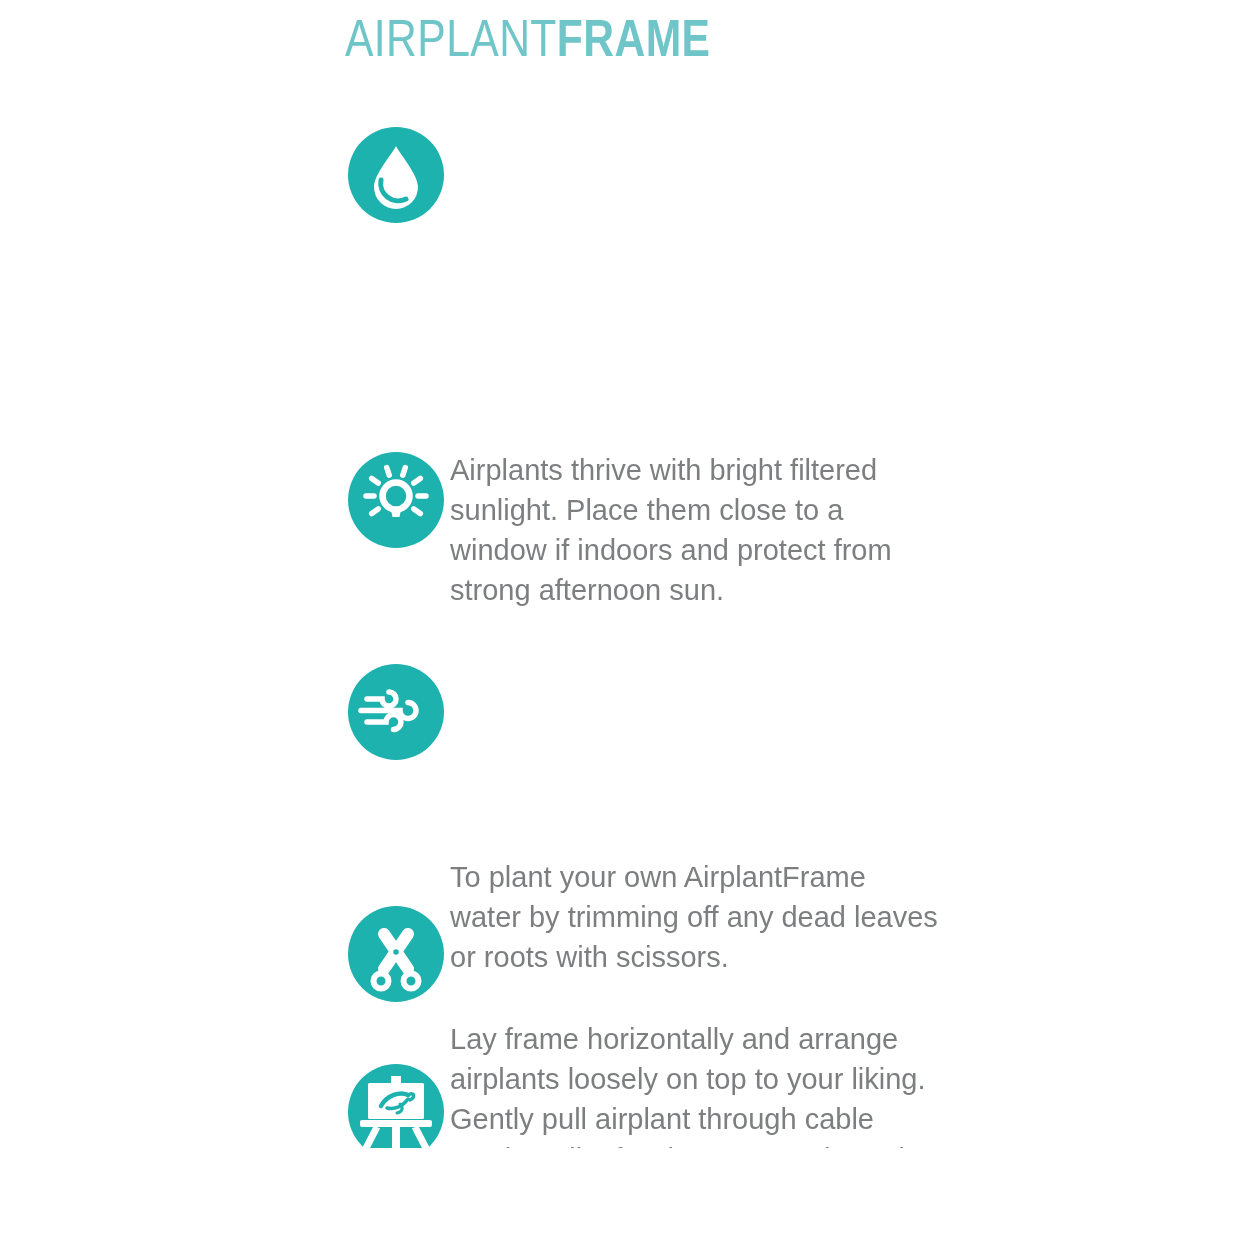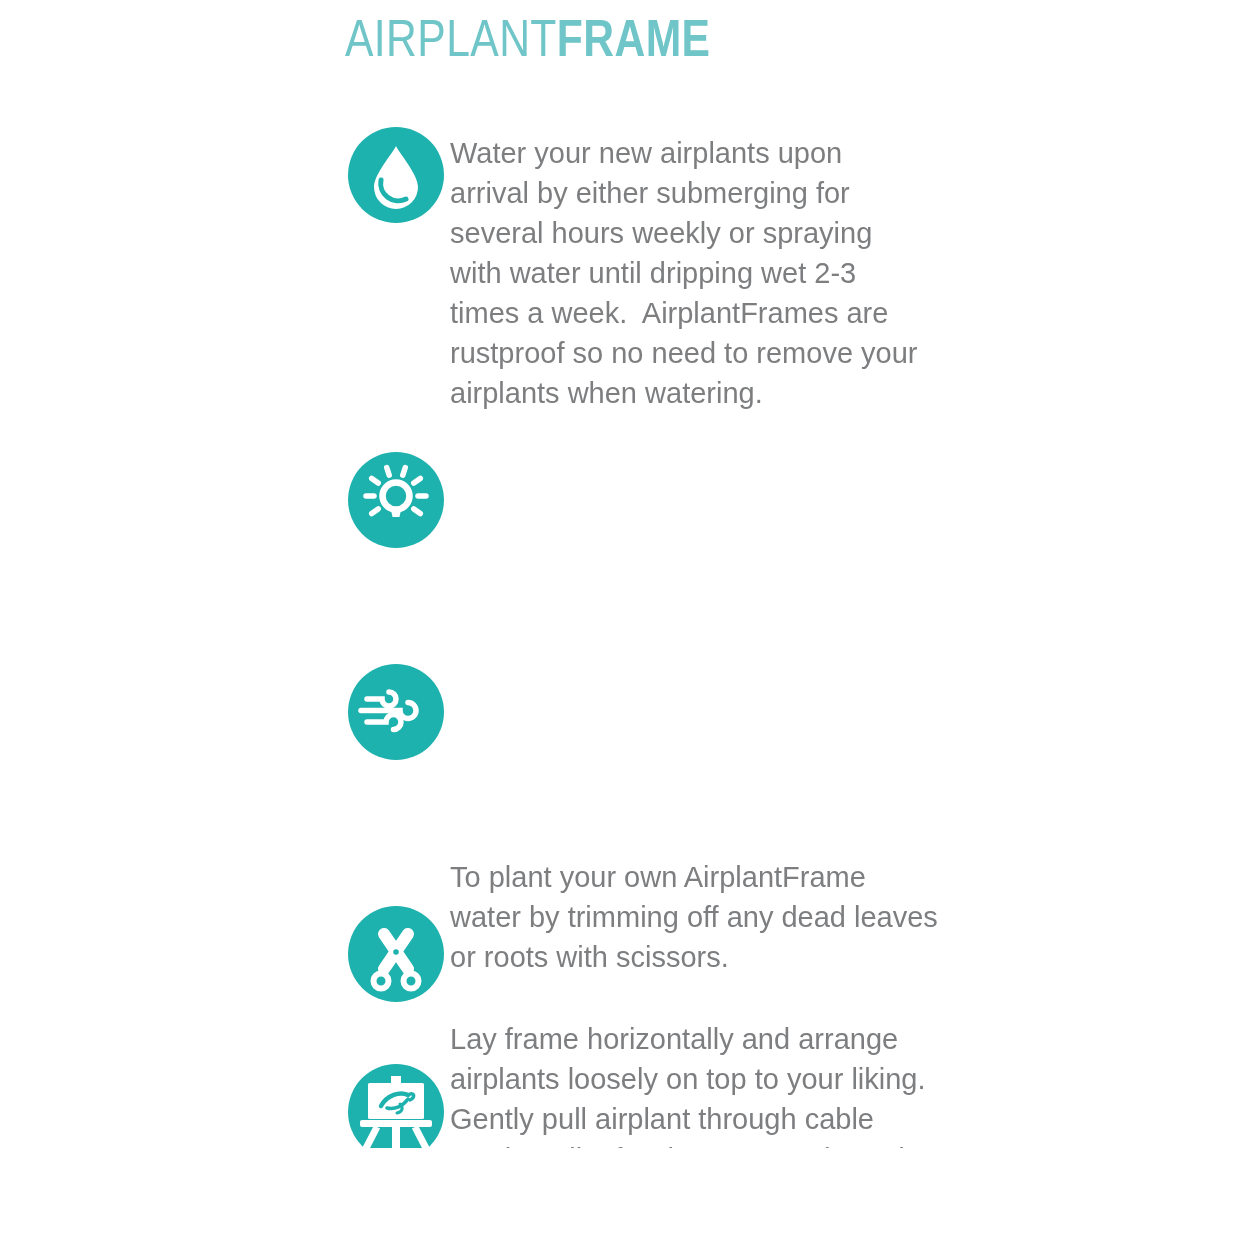--- a/index.html
+++ b/index.html
@@ -52,45 +52,42 @@
 
   <h1 class="title"><span>AIRPLANT</span><span class="bold">FRAME</span></h1>
 
   <div class="icon i1">
     <svg viewBox="0 0 96 96" aria-hidden="true">
       <circle class="bg" cx="48" cy="48" r="48"></circle>
       <path class="wh" d="M48 19 C45 26 26 47 26 60 a22 22 0 0 0 44 0 C70 47 51 26 48 19 Z"></path>
       <path class="tl-s" d="M33 53 a17.5 17.5 0 0 0 25 19" stroke-width="5" stroke-linecap="round"></path>
     </svg>
   </div>
-  <p class="txt t1">Water your new airplants upon
-arrival by either submerging for
-several hours weekly or spraying
-with water until dripping wet 2-3
-times a week.  AirplantFrames are
-rustproof so no need to remove your
-airplants when watering.</p>
 
   <div class="icon i2">
     <svg viewBox="0 0 96 96" aria-hidden="true">
       <circle class="bg" cx="48" cy="48" r="48"></circle>
       <circle class="wh-s" cx="48" cy="44" r="13.5" stroke-width="6.5"></circle>
       <path class="wh" d="M42.5 55.5 L53.5 55.5 L51.5 65 L44.5 65 Z"></path>
       <g class="wh-s" stroke-width="5.5" stroke-linecap="round">
         <line x1="70" y1="44" x2="78" y2="44"></line>
         <line x1="65.8" y1="31.1" x2="72.3" y2="26.4"></line>
         <line x1="54.8" y1="23.1" x2="57.3" y2="15.5"></line>
         <line x1="41.2" y1="23.1" x2="38.7" y2="15.5"></line>
         <line x1="30.2" y1="31.1" x2="23.7" y2="26.4"></line>
         <line x1="26" y1="44" x2="18" y2="44"></line>
         <line x1="30.2" y1="56.9" x2="23.7" y2="61.6"></line>
         <line x1="65.8" y1="56.9" x2="72.3" y2="61.6"></line>
       </g>
     </svg>
   </div>
+  <p class="txt t2">Airplants thrive with bright filtered
+sunlight. Place them close to a
+window if indoors and protect from
+strong afternoon sun.</p>
 
   <div class="icon i3">
     <svg viewBox="0 0 96 96" aria-hidden="true">
       <circle class="bg" cx="48" cy="48" r="48"></circle>
       <g class="wh-s" stroke-width="5.5" stroke-linecap="round">
         <path d="M19 35 H34 a7 7 0 1 0 7 -7"></path>
         <path d="M13 46.5 H52 a8 8 0 1 0 8 -8"></path>
         <path d="M19 58 H38 a7.5 7.5 0 1 1 7.5 7.5"></path>
       </g>
     </svg>

